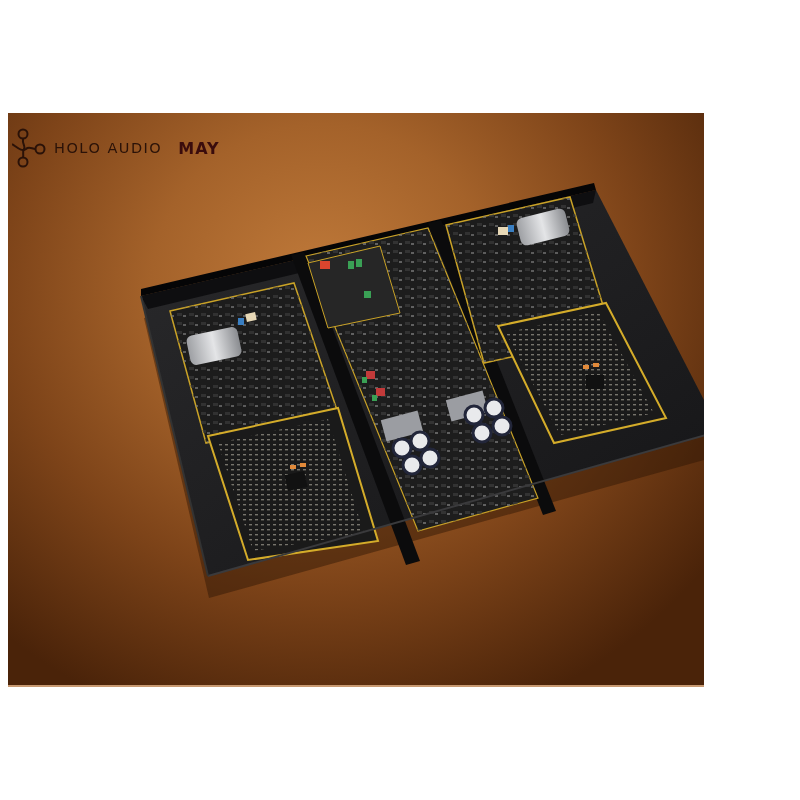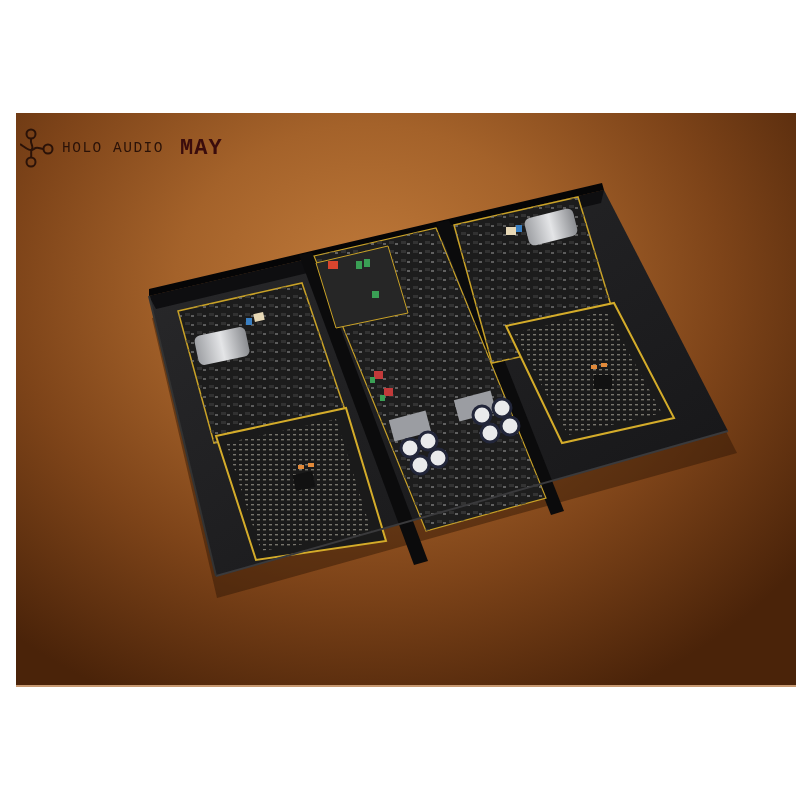--- a/index.html
+++ b/index.html
@@ -1,31 +1,30 @@
 <!DOCTYPE html>
 <html><head>
   <meta charset="utf-8">
   <style>
     html, body { margin: 0; padding: 0; }
     body {
       width: 800px; height: 800px; background: #ffffff; position: relative; overflow: hidden;
       font-family: "DejaVu Sans", sans-serif;
     }
     .photo {
-      position: absolute; left: 16px; top: 113px; width: 780px; height: 574px; overflow: hidden;
+      position: absolute; left: 8px; top: 113px; width: 696px; height: 574px; overflow: hidden;
       background: radial-gradient(ellipse 70% 80% at 45% 30%, #c07a3a 0%, #a4622a 35%, #7e4419 65%, #4a2309 100%);
-      font-family: Liberation Mono, monospace;
     }
     .photo::after {
       content: ""; position: absolute; left: 0; right: 0; bottom: 0; height: 2px; background: #c89a72;
     }
     .logo { position: absolute; left: 4px; top: 15px; display: flex; align-items: center; gap: 8px; }
     .logo-mark { width: 34px; height: 40px; }
     .brand-text { font-size: 14.5px; letter-spacing: 1.5px; color: #2a1208; }
-    .model-text { font-size: 22px; font-weight: bold; letter-spacing: 1px; color: #3a0c0c; margin-left: 8px; }
+    .model-text { font-size: 16px; font-weight: bold; letter-spacing: 1px; color: #3a0c0c; margin-left: 8px; }
 
     .device { position: absolute; left: 0; top: 0; width: 800px; height: 574px; }
   </style>
 </head>
 <body>
 
 <div class="photo">
   <div class="logo">
     <svg class="logo-mark" viewBox="0 0 34 40">
       <g fill="none" stroke="#2a1208" stroke-width="2">

